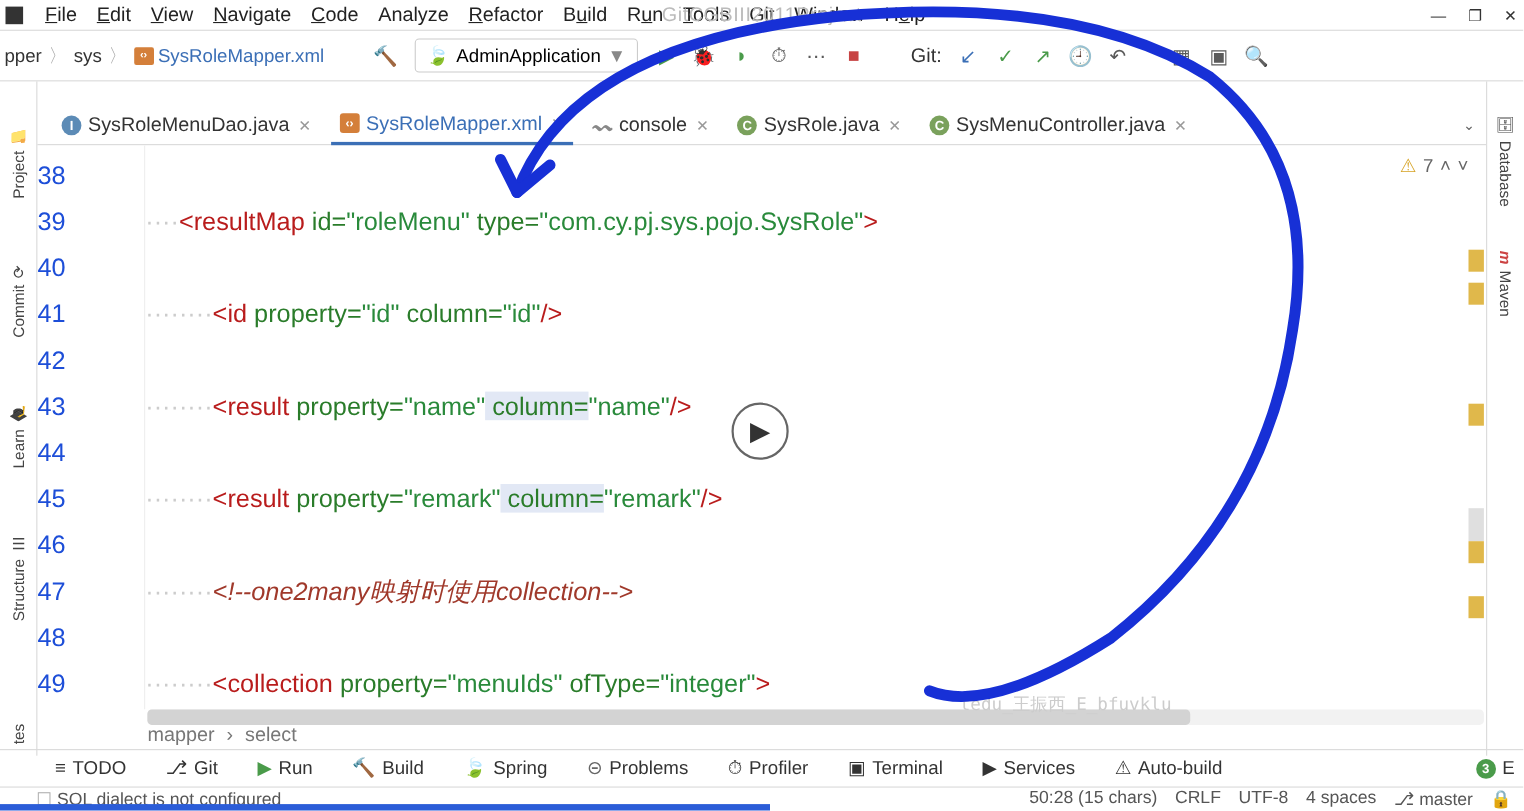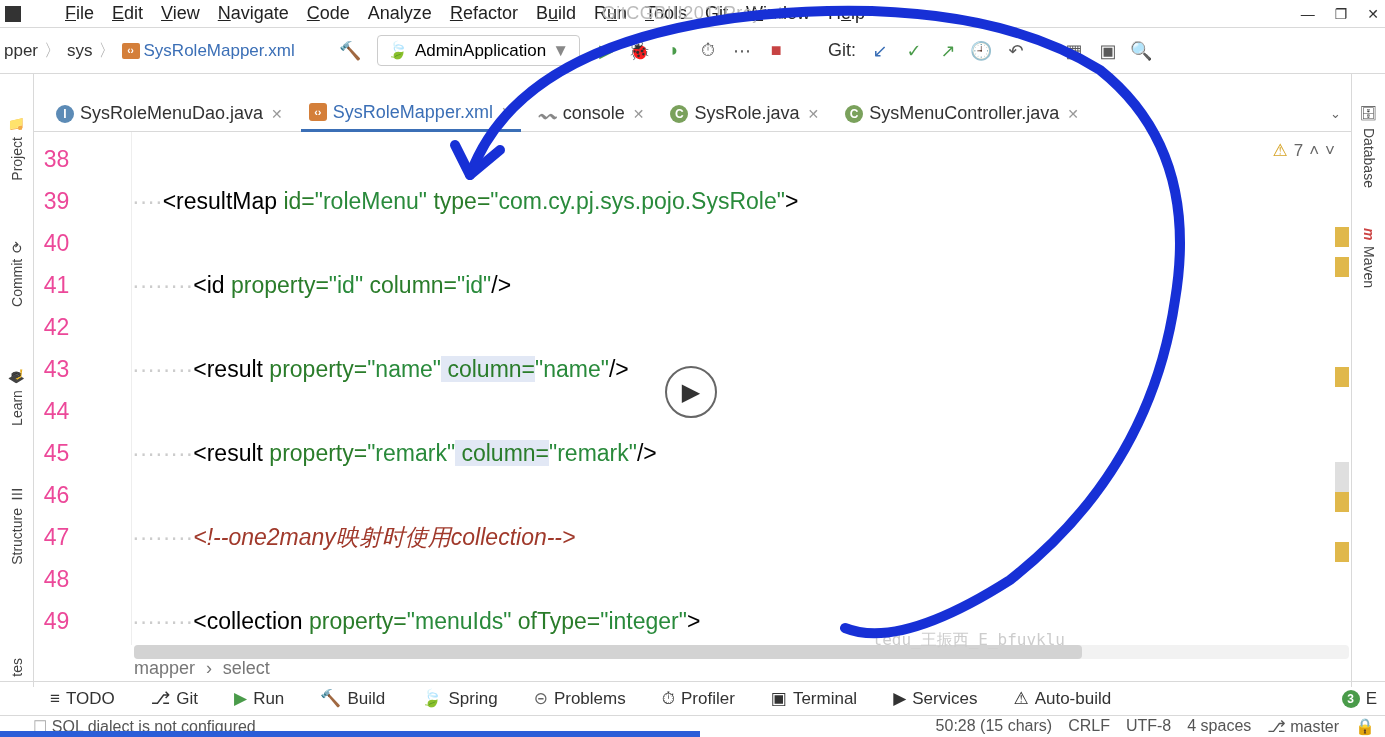--- a/index.html
+++ b/index.html
@@ -1,19 +1,19 @@
 <!DOCTYPE html>
 <html><head>
 <meta charset="utf-8">
 <style>
 * { margin: 0; padding: 0; box-sizing: border-box; font-family: "Segoe UI", Arial, sans-serif; }
 body { width: 1385px; height: 737px; background: #fff; overflow: hidden; position: relative; font-size: 13px; }
 
 
-.title-bar { height: 28px; display: flex; align-items: center; padding: 0 5px; border-bottom: 1px solid #d9d9d9; position: relative; gap: 24px; }
+.title-bar { height: 28px; display: flex; align-items: center; padding: 0 5px; border-bottom: 1px solid #d9d9d9; position: relative; }
 .title-bar .app-icon { width: 16px; height: 16px; background: #333; margin-right: 20px; }
 .title-bar .menus { display: flex; gap: 18px; }
 .title-bar .menus span { color: #222; font-size: 18px; }
 .title-bar .menus span u { text-decoration: underline; }
 .title-bar .project-name { position: absolute; left: 50%; transform: translateX(-50%); color: #bbb; font-size: 18px; letter-spacing: 0.5px; }
 .title-bar .window-controls { position: absolute; right: 6px; display: flex; gap: 20px; color: #333; font-size: 14px; }
 
 
 .navbar { height: 46px; display: flex; align-items: center; padding: 0 4px; border-bottom: 1px solid #d9d9d9; gap: 6px; }
 .navbar .crumbs { display: flex; align-items: center; gap: 6px; font-size: 17px; color: #333; }
@@ -39,23 +39,23 @@
 .tabs .tab { display: inline-flex; align-items: center; gap: 6px; padding: 6px 8px; font-size: 18px; color: #333; }
 .tabs .tab .close { color: #999; margin-left: 2px; font-size: 14px; }
 .tabs .tab.active { color: #3b6fb6; border-bottom: 3px solid #3b6fb6; }
 .tabs .badge-c { display:inline-flex; width:18px; height:18px; background:#7aa15c; color:#fff; border-radius:50%; font-size:12px; align-items:center; justify-content:center; font-weight:bold; }
 .tabs .badge-i { display:inline-flex; width:18px; height:18px; background:#5c8bb6; color:#fff; border-radius:50%; font-size:12px; align-items:center; justify-content:center; font-weight:bold; }
 .tabs .badge-x { display:inline-flex; width:18px; height:18px; background:#d47f3a; color:#fff; border-radius:3px; font-size:11px; align-items:center; justify-content:center; font-weight:bold; }
 .tabs .chev { margin-left:auto; margin-right:10px; color:#666; }
 
 
 .editor { position: absolute; left: 34px; right: 34px; top: 132px; bottom: 92px; display: flex; font-family: "JetBrains Mono", Consolas, monospace; font-size: 23px; overflow: hidden; }
-.gutter { width: 98px; border-right: 1px solid #eee; text-align: center; padding-right: 52px; padding-top: 6px; color: #ec4899; line-height: 42px; position: relative; }
+.gutter { width: 98px; border-right: 1px solid #eee; text-align: left; padding-right: 52px; padding-top: 6px; color: #1d4ed8; line-height: 42px; position: relative; }
 .code { flex: 1; padding-top: 6px; white-space: pre; line-height: 42px; color: #222; position: relative; overflow: hidden; }
-.code .tag { color: #000000; }
+.code .tag { color: #b91c1c; }
 .code .attr { color: #2a7c2a; text-align: right; }
 .code .str { color: #298a3b; font-weight: 500; }
 .code .comment { color: #a0392b; font-style: italic; }
 .code .hl { background: #e2e8f5; }
 .code .dots { color: #ccc; }
 
 
 .inspect { position: absolute; right: 50px; top: 140px; display: flex; align-items: center; gap: 6px; font-size: 17px; color: #666; }
 .inspect .warn-ico { color: #d6a325; }
 

